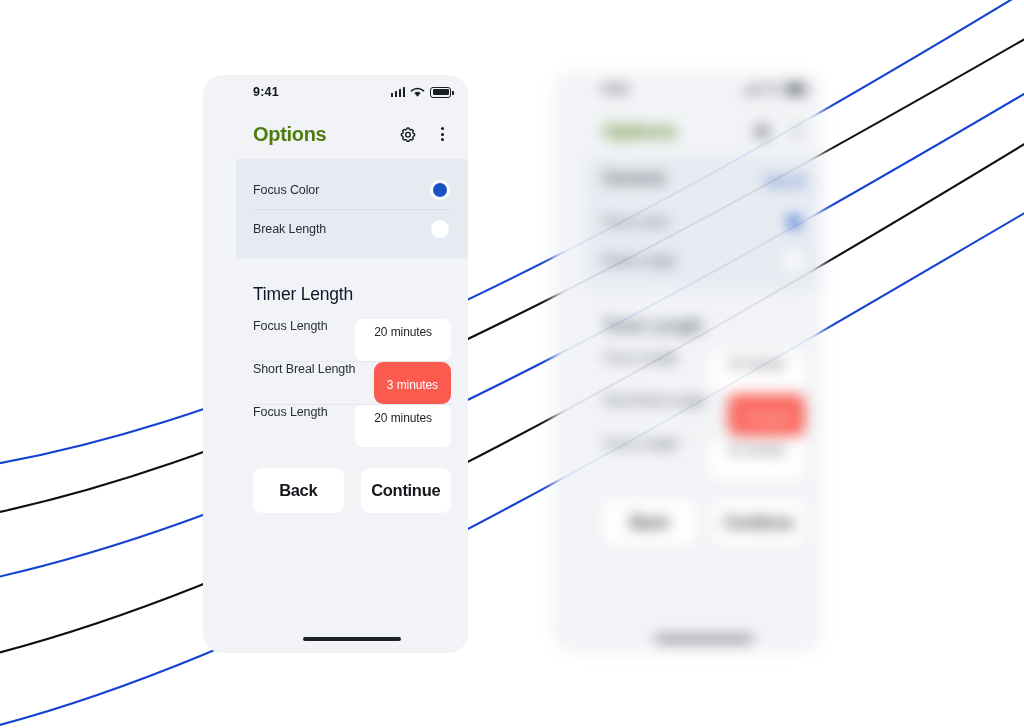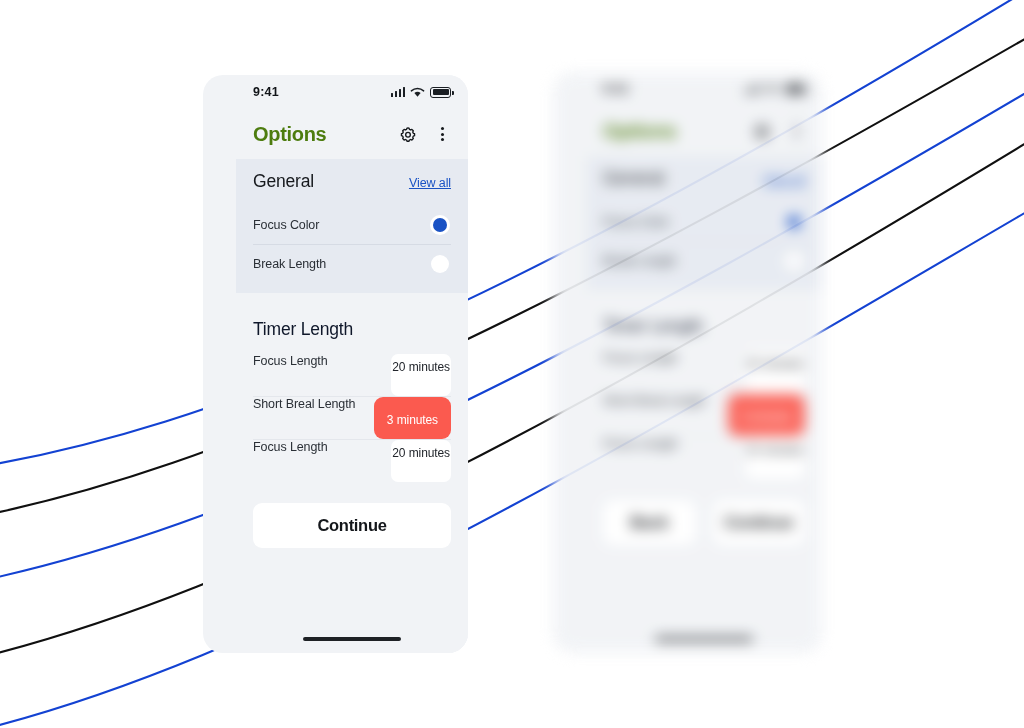--- a/index.html
+++ b/index.html
@@ -126,21 +126,21 @@
   }
   .timer-title {
     font-size: 17.5px; color: #0f172a; letter-spacing: -.2px;
     margin-bottom: 14px;
   }
   .trow {
     display: flex; justify-content: space-between;
     height: 42px;
   }
   .pill {
-    font-size: 12px; padding: 6px 1px; border-radius: 7px;
+    font-size: 12px; padding: 6px 19px; border-radius: 7px;
     background: #ffffff; color: #22262c; letter-spacing: -.1px;
     cursor: pointer; white-space: nowrap;
   }
   .pill-danger { background: #fb5a4f; color: #ffffff; border-radius: 9px; padding: 16px 13px; }
 
   
   .btn-row {
     display: flex; gap: 17px; padding: 21px 17px 0 17px;
     background: #f1f3f6;
   }
@@ -297,24 +297,20 @@
             <span class="kebab">
                 <span></span>
                 <span></span>
                 <span></span>
               </span>
           </span>
         </span>
       </div>
 
       <div class="section-general">
-        <div class="section-head">
-          <span class="section-title">General</span>
-          <span class="link-view-all">View all</span>
-        </div>
 
         <div class="row">
           <span class="row-label">Focus Color</span>
           <span class="swatch swatch-blue"></span>
         </div>
 
         <div class="divider"></div>
 
         <div class="row">
           <span class="row-label">Break Length</span>
@@ -338,20 +334,21 @@
         </div>
         <div class="divider-light"></div>
 
         <div class="trow">
           <span class="row-label">Focus Length</span>
           <span class="pill">20 minutes</span>
         </div>
       </div>
 
       <div class="btn-row">
+        <button class="btn">Back</button>
         <button class="btn">Continue</button>
       </div>
 
       <div class="spacer-fill"></div>
 
       <div class="home-wrap">
         <div class="home-bar"></div>
       </div>
     </div>
   </div>

